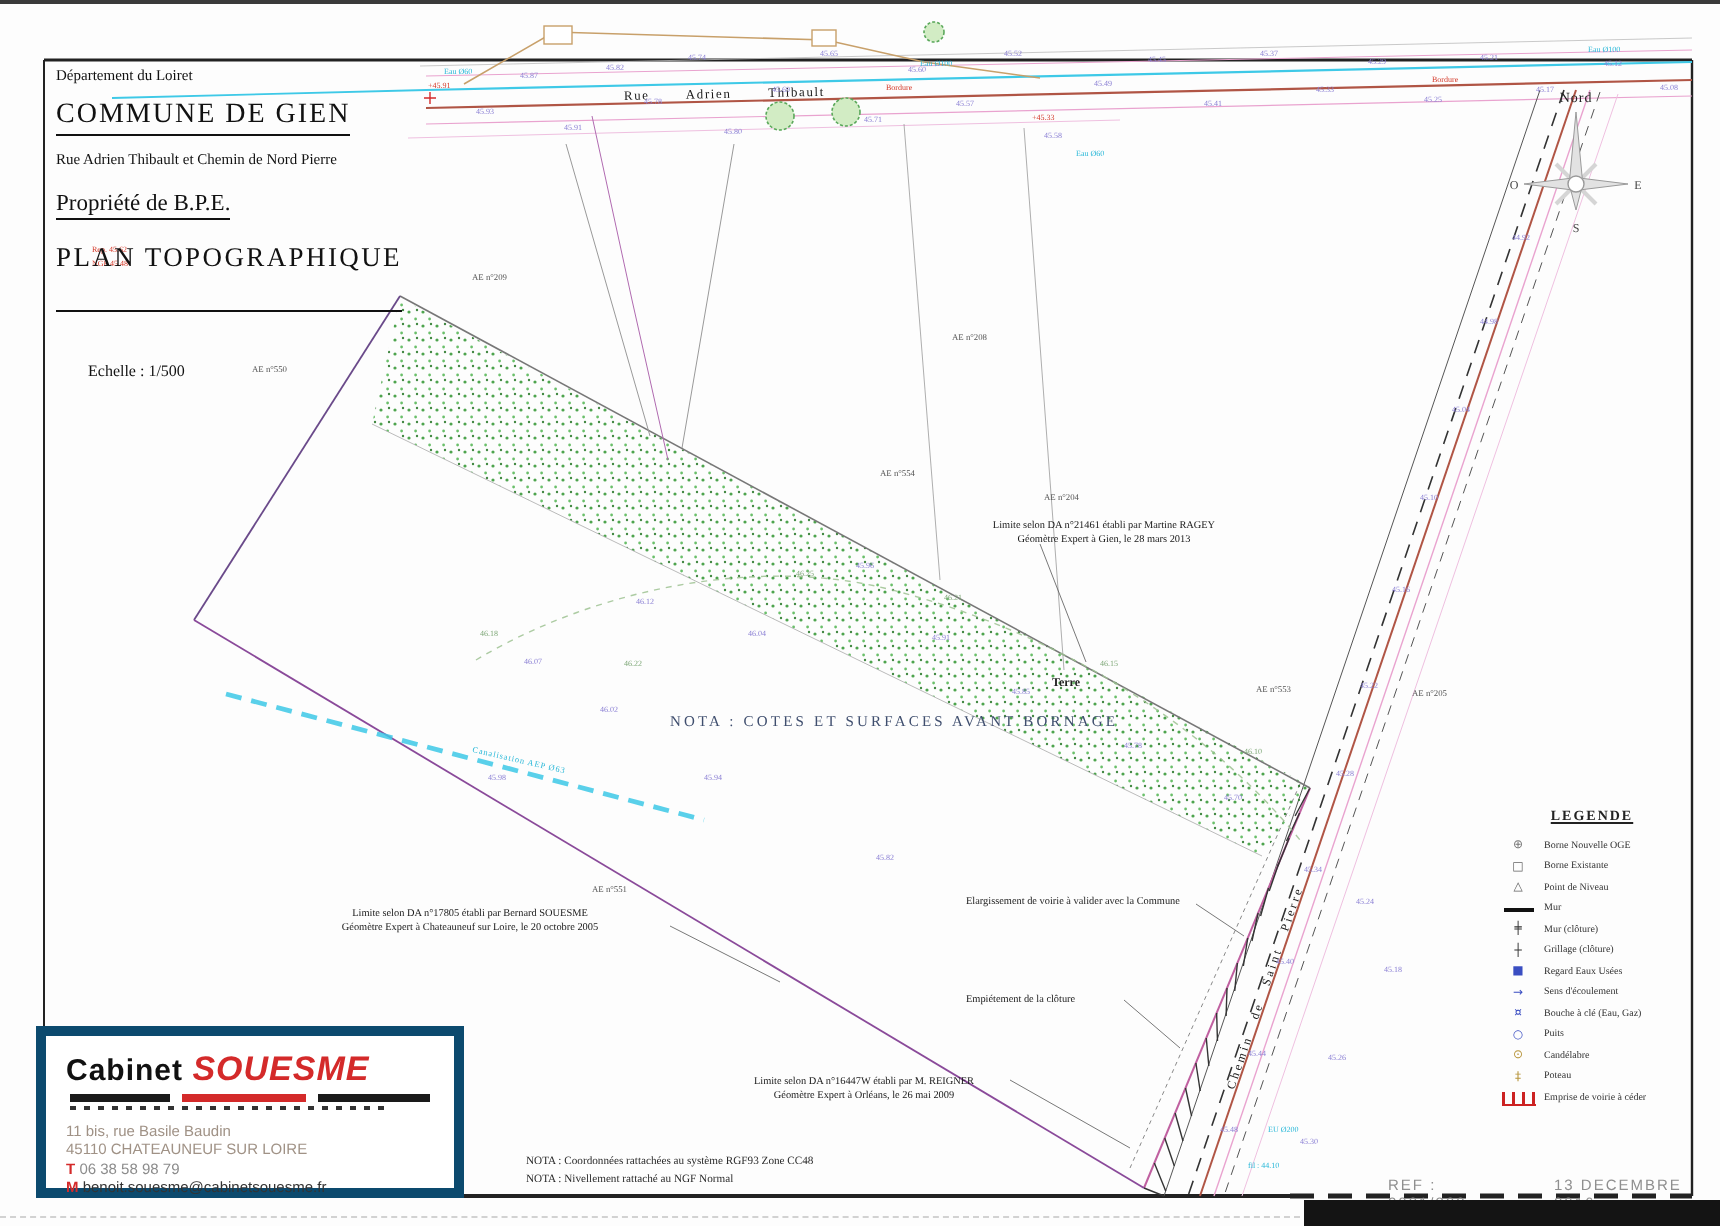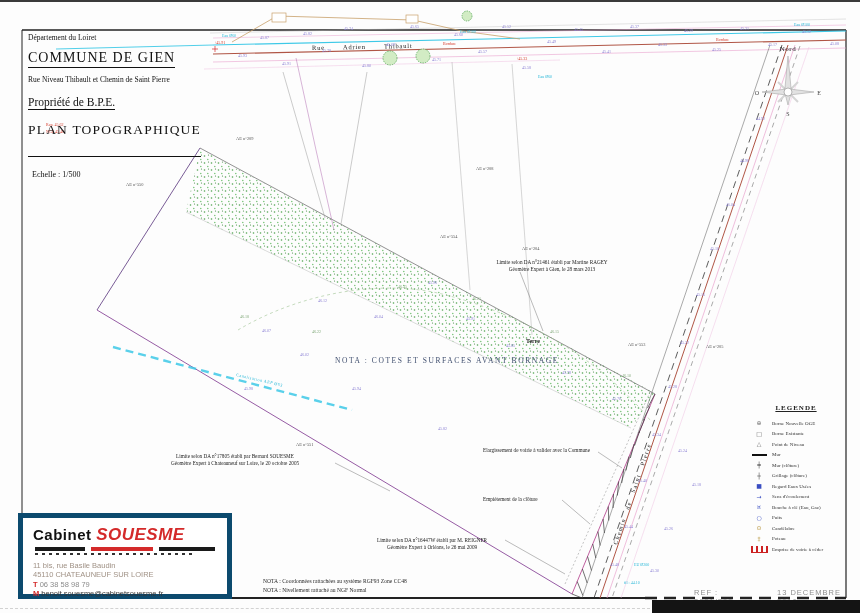--- a/index.html
+++ b/index.html
@@ -16,21 +16,21 @@
   
   .title-block{position:absolute;left:28px;top:33px;width:210px;color:#111;}
   .tb-small{font-size:7.5px;margin:0 0 6px 0;}
   .tb-commune{font-size:14px;letter-spacing:1px;border-bottom:1.2px solid #111;
               display:inline-block;padding-bottom:1px;margin:0 0 7px 0;}
   .tb-addr{font-size:7.5px;margin:0 0 8px 0;}
   .tb-owner{font-size:11.5px;border-bottom:1px solid #111;display:inline-block;
             padding-bottom:1px;margin:0 0 10px 0;}
   .tb-title{font-size:13.5px;letter-spacing:1.2px;border-bottom:1.4px solid #111;
             display:inline-block;padding-bottom:18px;margin:0 0 9px 0;}
-  .tb-scale{font-size:8px;margin:4px;font-family:Liberation Serif, serif;}
+  .tb-scale{font-size:8px;margin:16px;font-family:Liberation Serif, serif;}
   .title-block .row{display:block;}
 
   
   .legend{position:absolute;left:750px;top:404px;width:92px;color:#333;}
   .legend-title{font-size:7px;letter-spacing:1px;text-decoration:underline;
                 text-align:center;margin-bottom:6px;font-weight:bold;color:#222;}
   .legend-row{display:flex;align-items:center;gap:4px;height:10.5px;font-size:5px;
               white-space:nowrap;}
   .legend-ic{width:18px;min-width:18px;text-align:center;font-size:6px;line-height:8px;
              font-family:"DejaVu Sans",sans-serif;display:flex;justify-content:center;align-items:center;}
@@ -277,21 +277,21 @@
         <text x="706" y="348" class="pid">AE n°205</text>
         <text x="296" y="446" class="pid">AE n°551</text>
         <text x="476" y="170" class="pid">AE n°208</text>
       </g>
   </svg>
 
   
   <div class="title-block">
     <p class="tb-small">Département du Loiret</p>
     <span class="row"><span class="tb-commune">COMMUNE DE GIEN</span></span>
-    <p class="tb-addr">Rue Niveau Thibault et Chemin de Saint Pierre</p>
+    <p class="tb-addr">Rue Adrien Thibault et Chemin de Nord Pierre</p>
     <span class="row"><span class="tb-owner">Propriété de B.P.E.</span></span>
     <span class="row"><span class="tb-title">PLAN TOPOGRAPHIQUE</span></span>
     <p class="tb-scale">Echelle : 1/500</p>
   </div>
 
   
   <div class="legend">
     <div class="legend-title">LEGENDE</div>
     <div id="legend-rows">
         <div class="legend-row">

